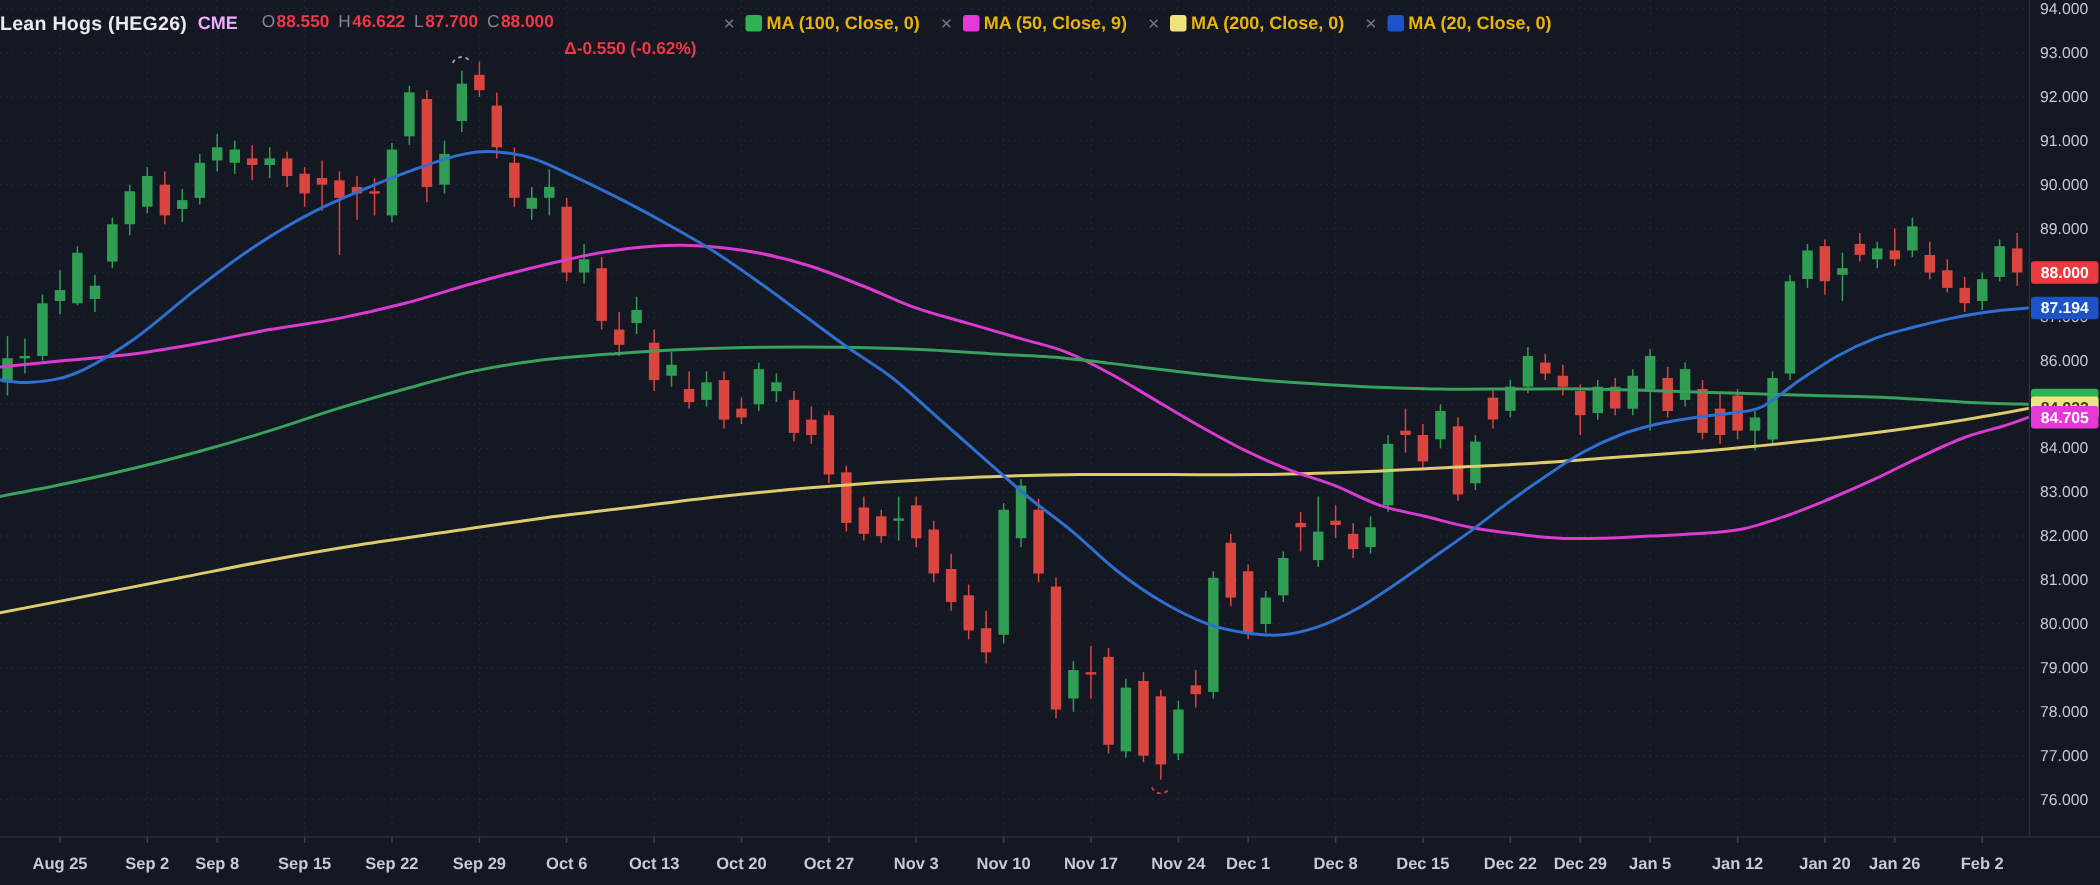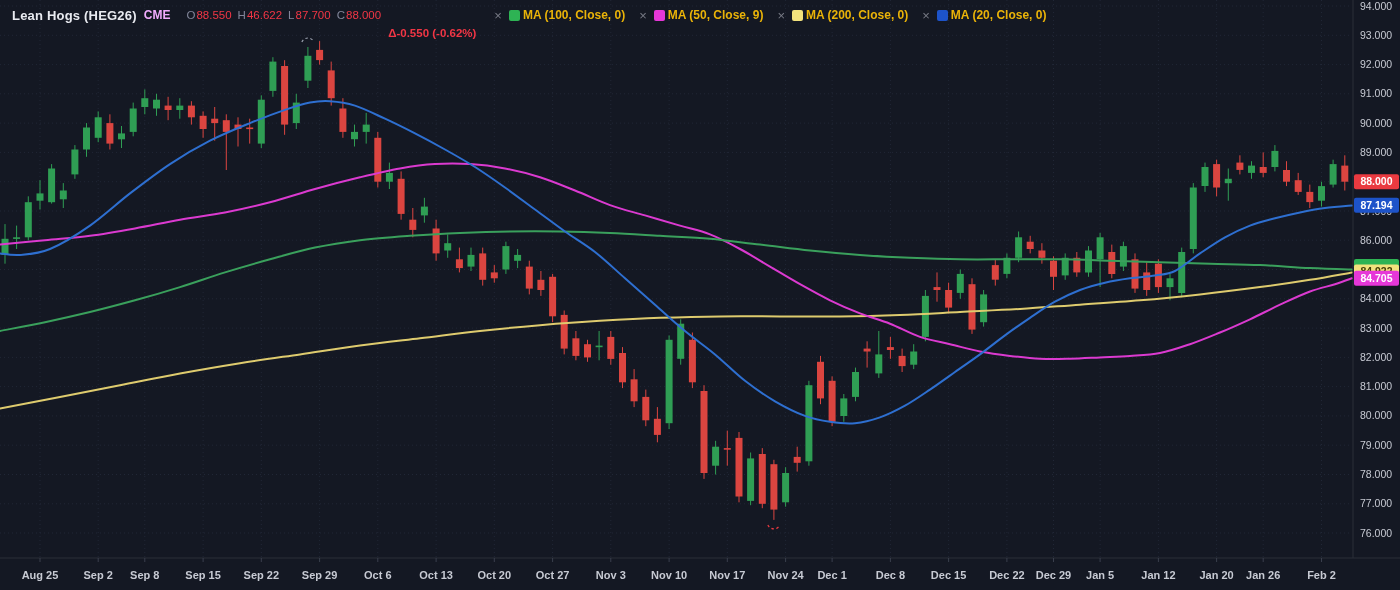--- a/index.html
+++ b/index.html
@@ -1,26 +1,26 @@
 <!DOCTYPE html>
 <html><head>
 <meta charset="utf-8">
 <style>
   * { margin:0; padding:0; box-sizing:border-box; }
   html,body { width:1400px; height:590px; overflow:hidden; background:#141823;
     font-family:"Liberation Sans", sans-serif; }
   .stage { position:relative; width:1396px; height:590px; background:#141823; }
   svg text { font-family:"Liberation Sans", sans-serif; }
   .topbar { position:absolute; top:0; left:0; height:30px; right:46px; z-index:5;
-    display:flex; align-items:center; padding-left:12px; white-space:nowrap; }
+    display:flex; align-items:center; padding-left:0; white-space:nowrap; }
   .sym { font-size:13px; font-weight:700; color:#e8eaf0; letter-spacing:.2px; cursor:pointer; }
   .exch { font-size:12px; font-weight:600; color:#f0abfc; margin-left:7px; }
   .ohlc { display:flex; align-items:center; margin-left:10px; }
   .ohlc .lb { color:#82869a; font-size:11.5px; margin-left:6px; }
-  .ohlc .vl { color:#f23645; font-size:11.5px; font-weight:400; margin-left:1px; }
+  .ohlc .vl { color:#f23645; font-size:11.5px; font-weight:700; margin-left:1px; }
   .chg { color:#f23645; font-size:11.5px; font-weight:600; margin-left:7px;margin-top:36px; }
   .legend { display:flex; align-items:center; margin-left:4px; }
   .li { display:flex; align-items:center; margin-left:12px; }
   .li .x { color:#787b86; font-size:13px; line-height:1; cursor:pointer; padding:0 2px; }
   .li .sq { width:11px; height:11px; border-radius:2px; margin:0 3px 0 5px; }
   .li .ll { color:#eab308; font-size:12px; font-weight:600; cursor:pointer; }
 </style>
 </head>
 <body>
 

